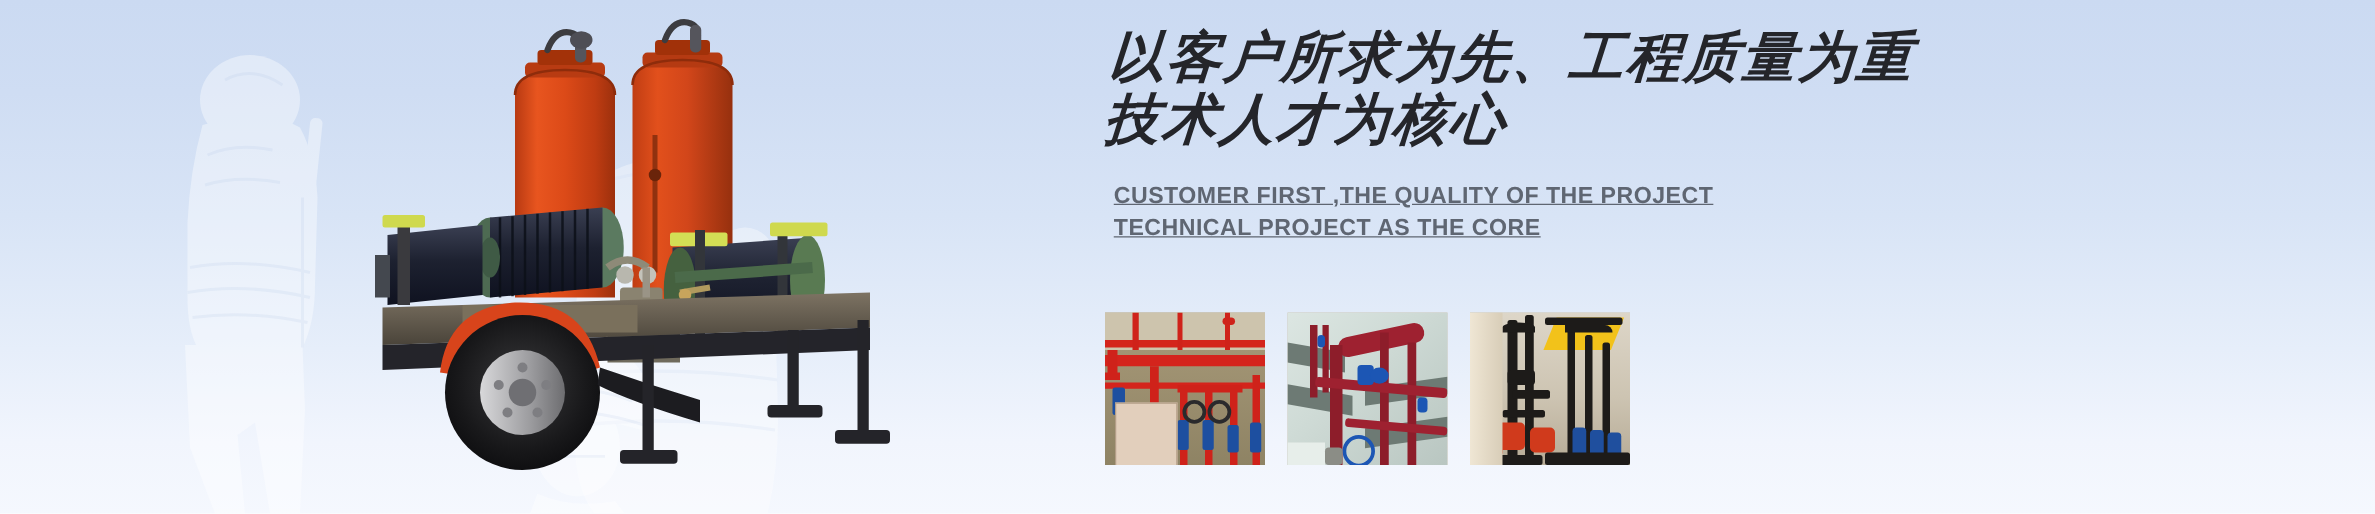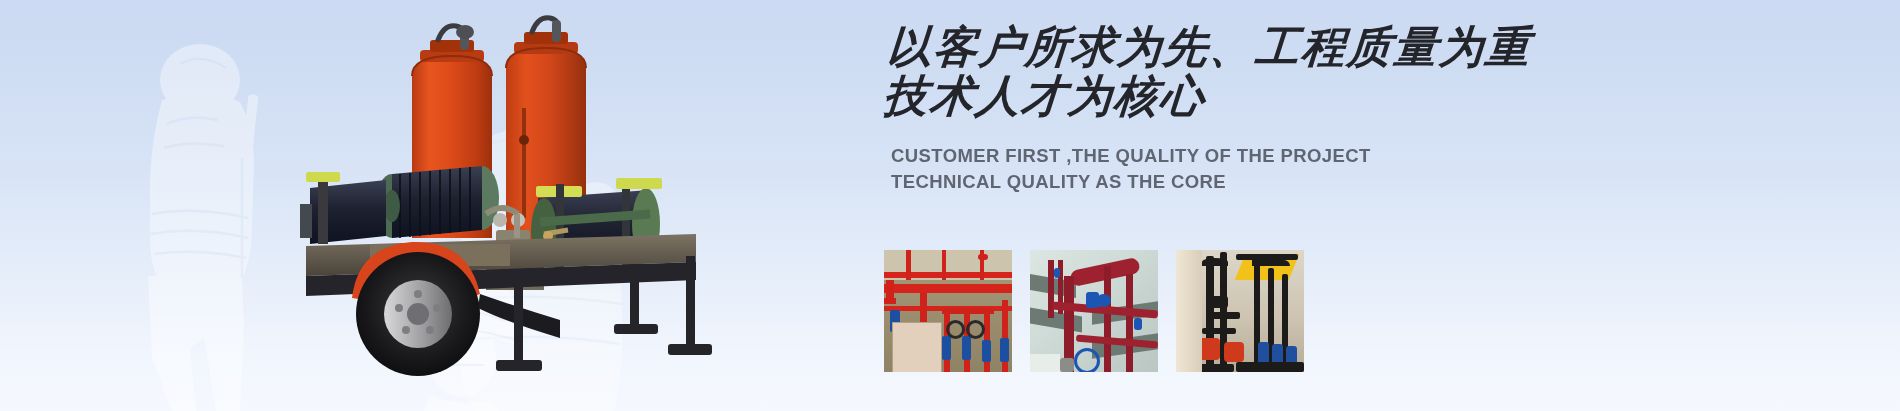--- a/index.html
+++ b/index.html
@@ -57,21 +57,21 @@
   }
   #headline .hl-line { display: block; }
   #subhead {
     margin: 22px 0 0 2px;
     color: #5f6672;
     font-size: 18.5px;
     font-weight: 700;
     line-height: 1.42;
     letter-spacing: 0.4px;
   }
-  #subhead .sub-line { display: block; }
+  #subhead .sub-line { display: block; text-decoration: underline; }
 
   
   #thumb-strip {
     position: absolute;
     left: 884px;
     top: 250px;
     display: flex;
     gap: 18px;
   }
   .thumb {
@@ -295,21 +295,21 @@
     </g>
   </svg>
 
   <div id="copy-block">
     <h1 id="headline">
       <span class="hl-line">以客户所求为先、工程质量为重</span>
       <span class="hl-line">技术人才为核心</span>
     </h1>
     <p id="subhead">
       <span class="sub-line">CUSTOMER FIRST ,THE QUALITY OF THE PROJECT</span>
-      <span class="sub-line">TECHNICAL QUALITY AS THE CORE</span>
+      <span class="sub-line">TECHNICAL PROJECT AS THE CORE</span>
     </p>
   </div>
 
   <div id="thumb-strip">
 
     <div class="thumb">
       <div class="t1-bg"></div>
       <div class="t1-ceil"></div>
       <div class="t1-hpipe" style="left:0;  top:22px; width:128px; height:6px;"></div>
       <div class="t1-hpipe" style="left:0;  top:34px; width:128px; height:9px;"></div>

